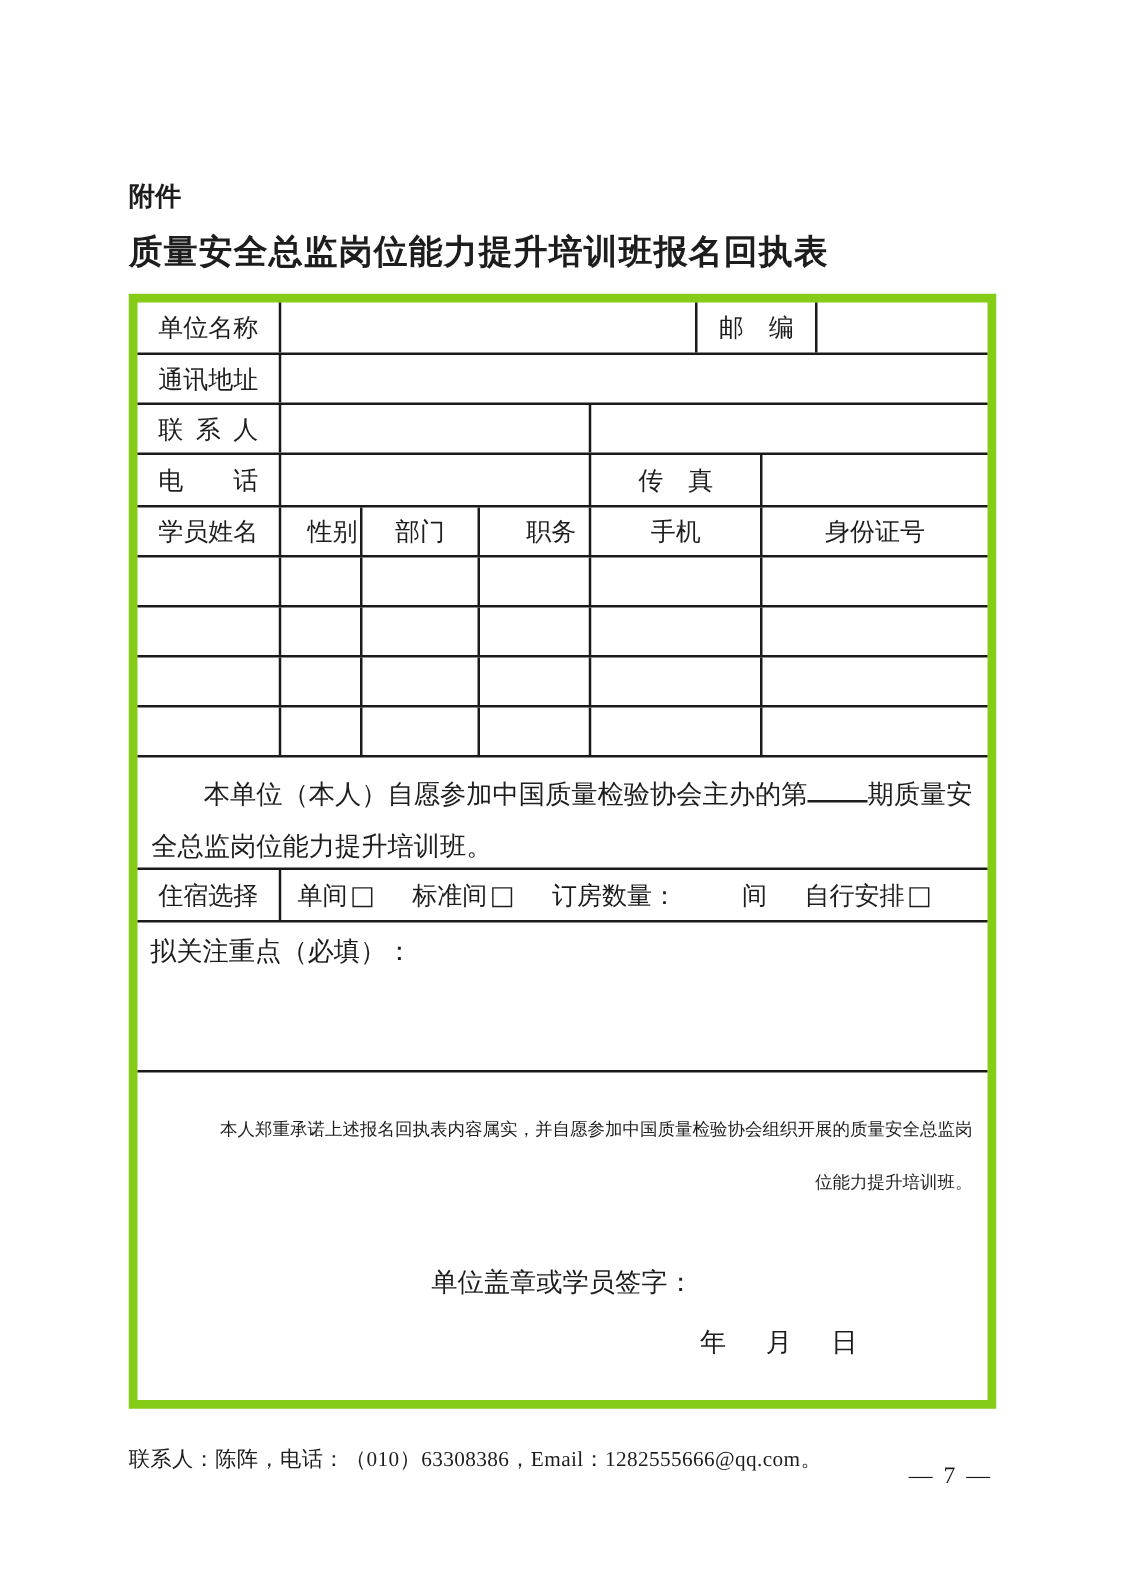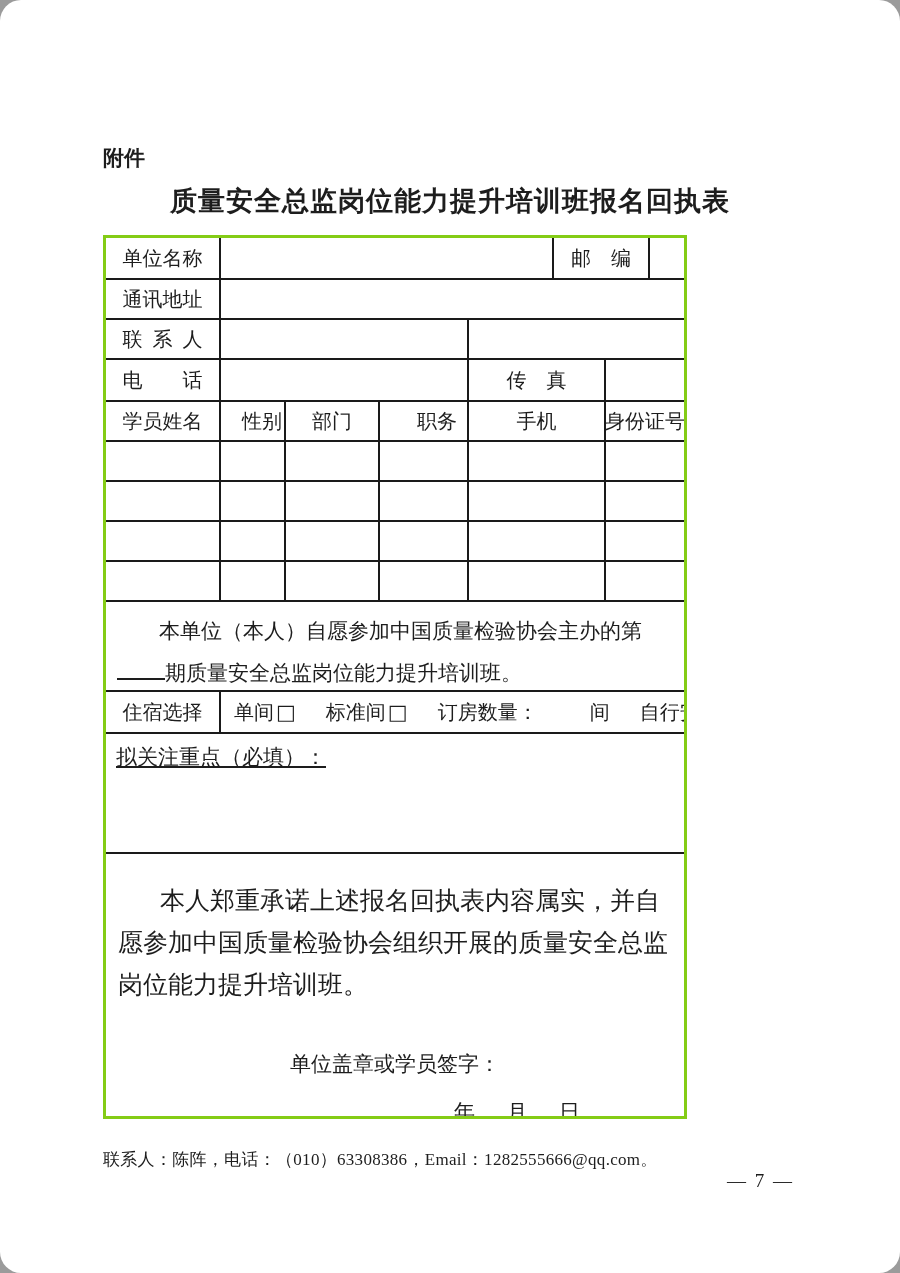--- a/index.html
+++ b/index.html
@@ -5,60 +5,59 @@
   * { margin:0; padding:0; box-sizing:border-box; }
   html,body { background:#9b9b9b; }
   .page {
     position:relative;
     width:900px; height:1273px;
     margin:0 auto;
     background:#ffffff;
     color:#1d1d1d;
     font-family:"Liberation Serif", serif;
     overflow:hidden;
-    border-radius:21px;
   }
   .content { padding:146px 103px 0 103px; }
 
   .attachment {
     font-family:"Liberation Sans", sans-serif;
     font-weight:700;
     font-size:21px;
     line-height:1.1;
   }
   .title {
     font-family:"Liberation Sans", sans-serif;
     font-weight:700;
     font-size:27px;
     letter-spacing:1px;
-    text-align:center;
+    text-align:left;
     margin-top:16px;
     line-height:1.2;
   }
 
   .formtable {
     margin-top:18px;
-    border:3px solid #84cc16;
-    width:584px;
+    border:7px solid #84cc16;
+    width:694px;
   }
   .trow { display:flex; border-bottom:2px solid #1a1a1a; }
   .trow:last-child { border-bottom:none; }
   .cell {
     border-right:2px solid #1a1a1a;
     overflow:hidden;
     font-size:20px;
   }
   .cell:last-child { border-right:none; }
 
   .lab {
     display:flex; align-items:center; justify-content:center;
     white-space:pre;
   }
   .h40 { height:40px; } .h38 { height:38px; } .h88 { height:88px; }
-  .h118 { height:118px;text-decoration:underline; } .h262 { height:262px; }
+  .h118 { height:118px; } .h262 { height:262px; }
 
   .w115 { width:115px; flex:none; }
   .w65  { width:65px;  flex:none;padding-left:19px; }
   .w94  { width:94px;  flex:none; }
   .w89  { width:89px;  flex:none;padding-left:27px; }
   .w137 { width:137px; flex:none; }
   .w333 { width:333px; flex:none; }
   .w96  { width:96px;  flex:none; }
   .w248 { width:248px; flex:none; }
   .grow { flex:1; }
@@ -92,23 +91,24 @@
     font-size:21px;
     line-height:1;
     margin-left:2px;
   }
 
   .focus-cell { padding:9px 10px; font-size:21px; }
 
   .pledge-cell { padding:0 12px; }
   .pledge-text {
     margin-top:26px;
-    font-size:25px;
+    font-size:14px;
     line-height:42px;
     text-indent:42px;
+    text-align:right;
   }
   .sign-line {
     margin-top:44px;
     text-align:center;
     font-size:21px;
   }
   .date-line {
     margin-top:20px;
     text-align:right;
     padding-right:92px;

